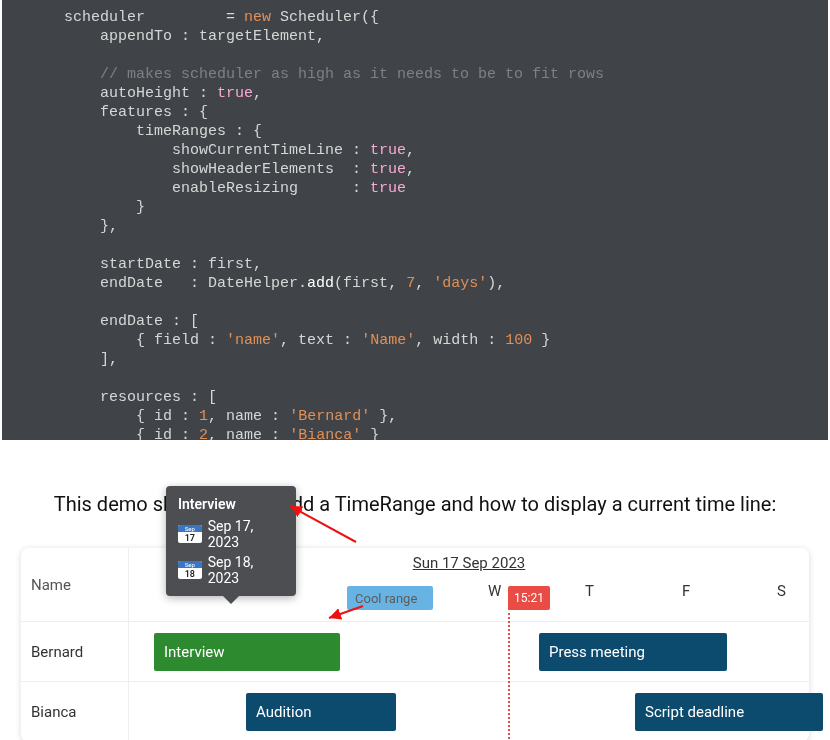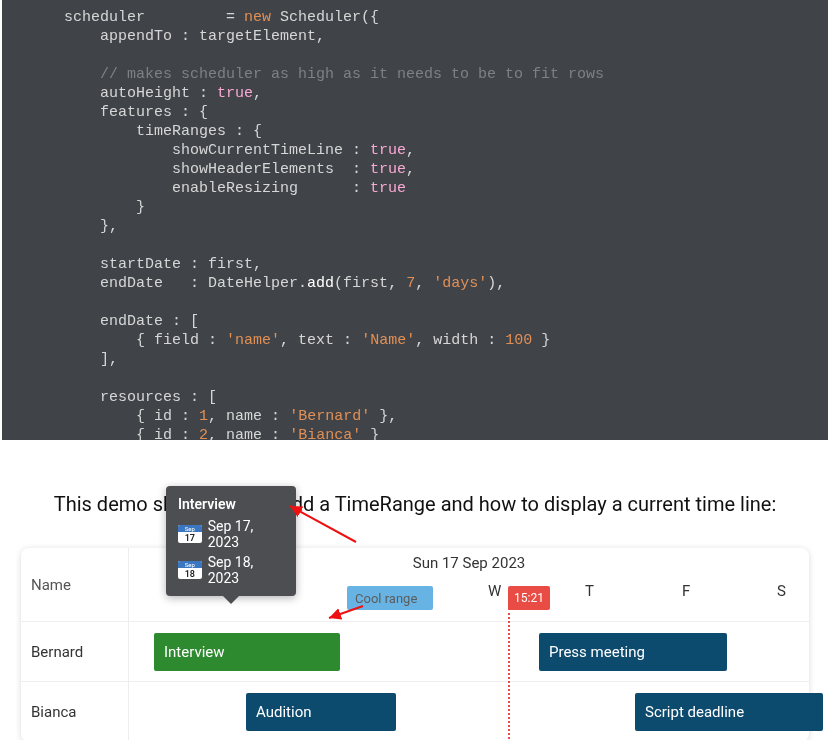--- a/index.html
+++ b/index.html
@@ -18,21 +18,21 @@
   .punct { color:#d6d6d6; }
   .cls  { color:#d6d6d6; }
 
   
   .demo-area { position:relative; padding:0; }
   .demo-title { text-align:center; font-size:20px; padding:52px 0 10px; color:#111; }
   .scheduler { margin:22px auto 0; width:788px; border-radius:8px; box-shadow:0 1px 6px rgba(0,0,0,.15); background:#fff; position:relative; }
   .hdr { display:flex; height:74px; border-bottom:1px solid #eee; }
   .name-col { width:108px; padding-left:10px; display:flex; align-items:center; color:#555; font-size:15px; border-right:1px solid #eee; }
   .time-col { flex:1; position:relative; }
-  .super { text-align:center; font-size:15px; padding-top:6px; color:#333; }
+  .super { text-align:center; font-size:15px; padding-top:6px; color:#333;text-decoration:underline; }
   .ticks { position:absolute; left:0; right:0; top:34px; height:40px; }
   .tick { position:absolute; top:0; width:1px; text-align:center; font-size:15px; color:#333; }
   .cool { position:absolute; top:38px; height:24px; background:#4da8e0; color:#404040; font-size:13px; display:flex; align-items:center; border-radius:2px; padding:0 8px; opacity:.85; }
   .nowbadge { position:absolute; top:38px; height:24px; background:#e94b45; color:#fff; font-size:12px; padding:0 6px; border-radius:2px; display:flex; align-items:center; }
   .nowline { position:absolute; top:60px; bottom:-122px; width:0; border-left:2px dotted #e94b45; }
   .row { display:flex; height:60px; border-bottom:1px solid #eee; }
   .row:last-child { border-bottom:none; }
   .rname { width:108px; padding-left:10px; display:flex; align-items:center; font-size:15px; color:#333; border-right:1px solid #eee; }
   .rbody { flex:1; position:relative; }
   .event { position:absolute; top:11px; height:38px; display:flex; align-items:center; padding:0 10px; color:#fff; font-size:15px; border-radius:2px; }

